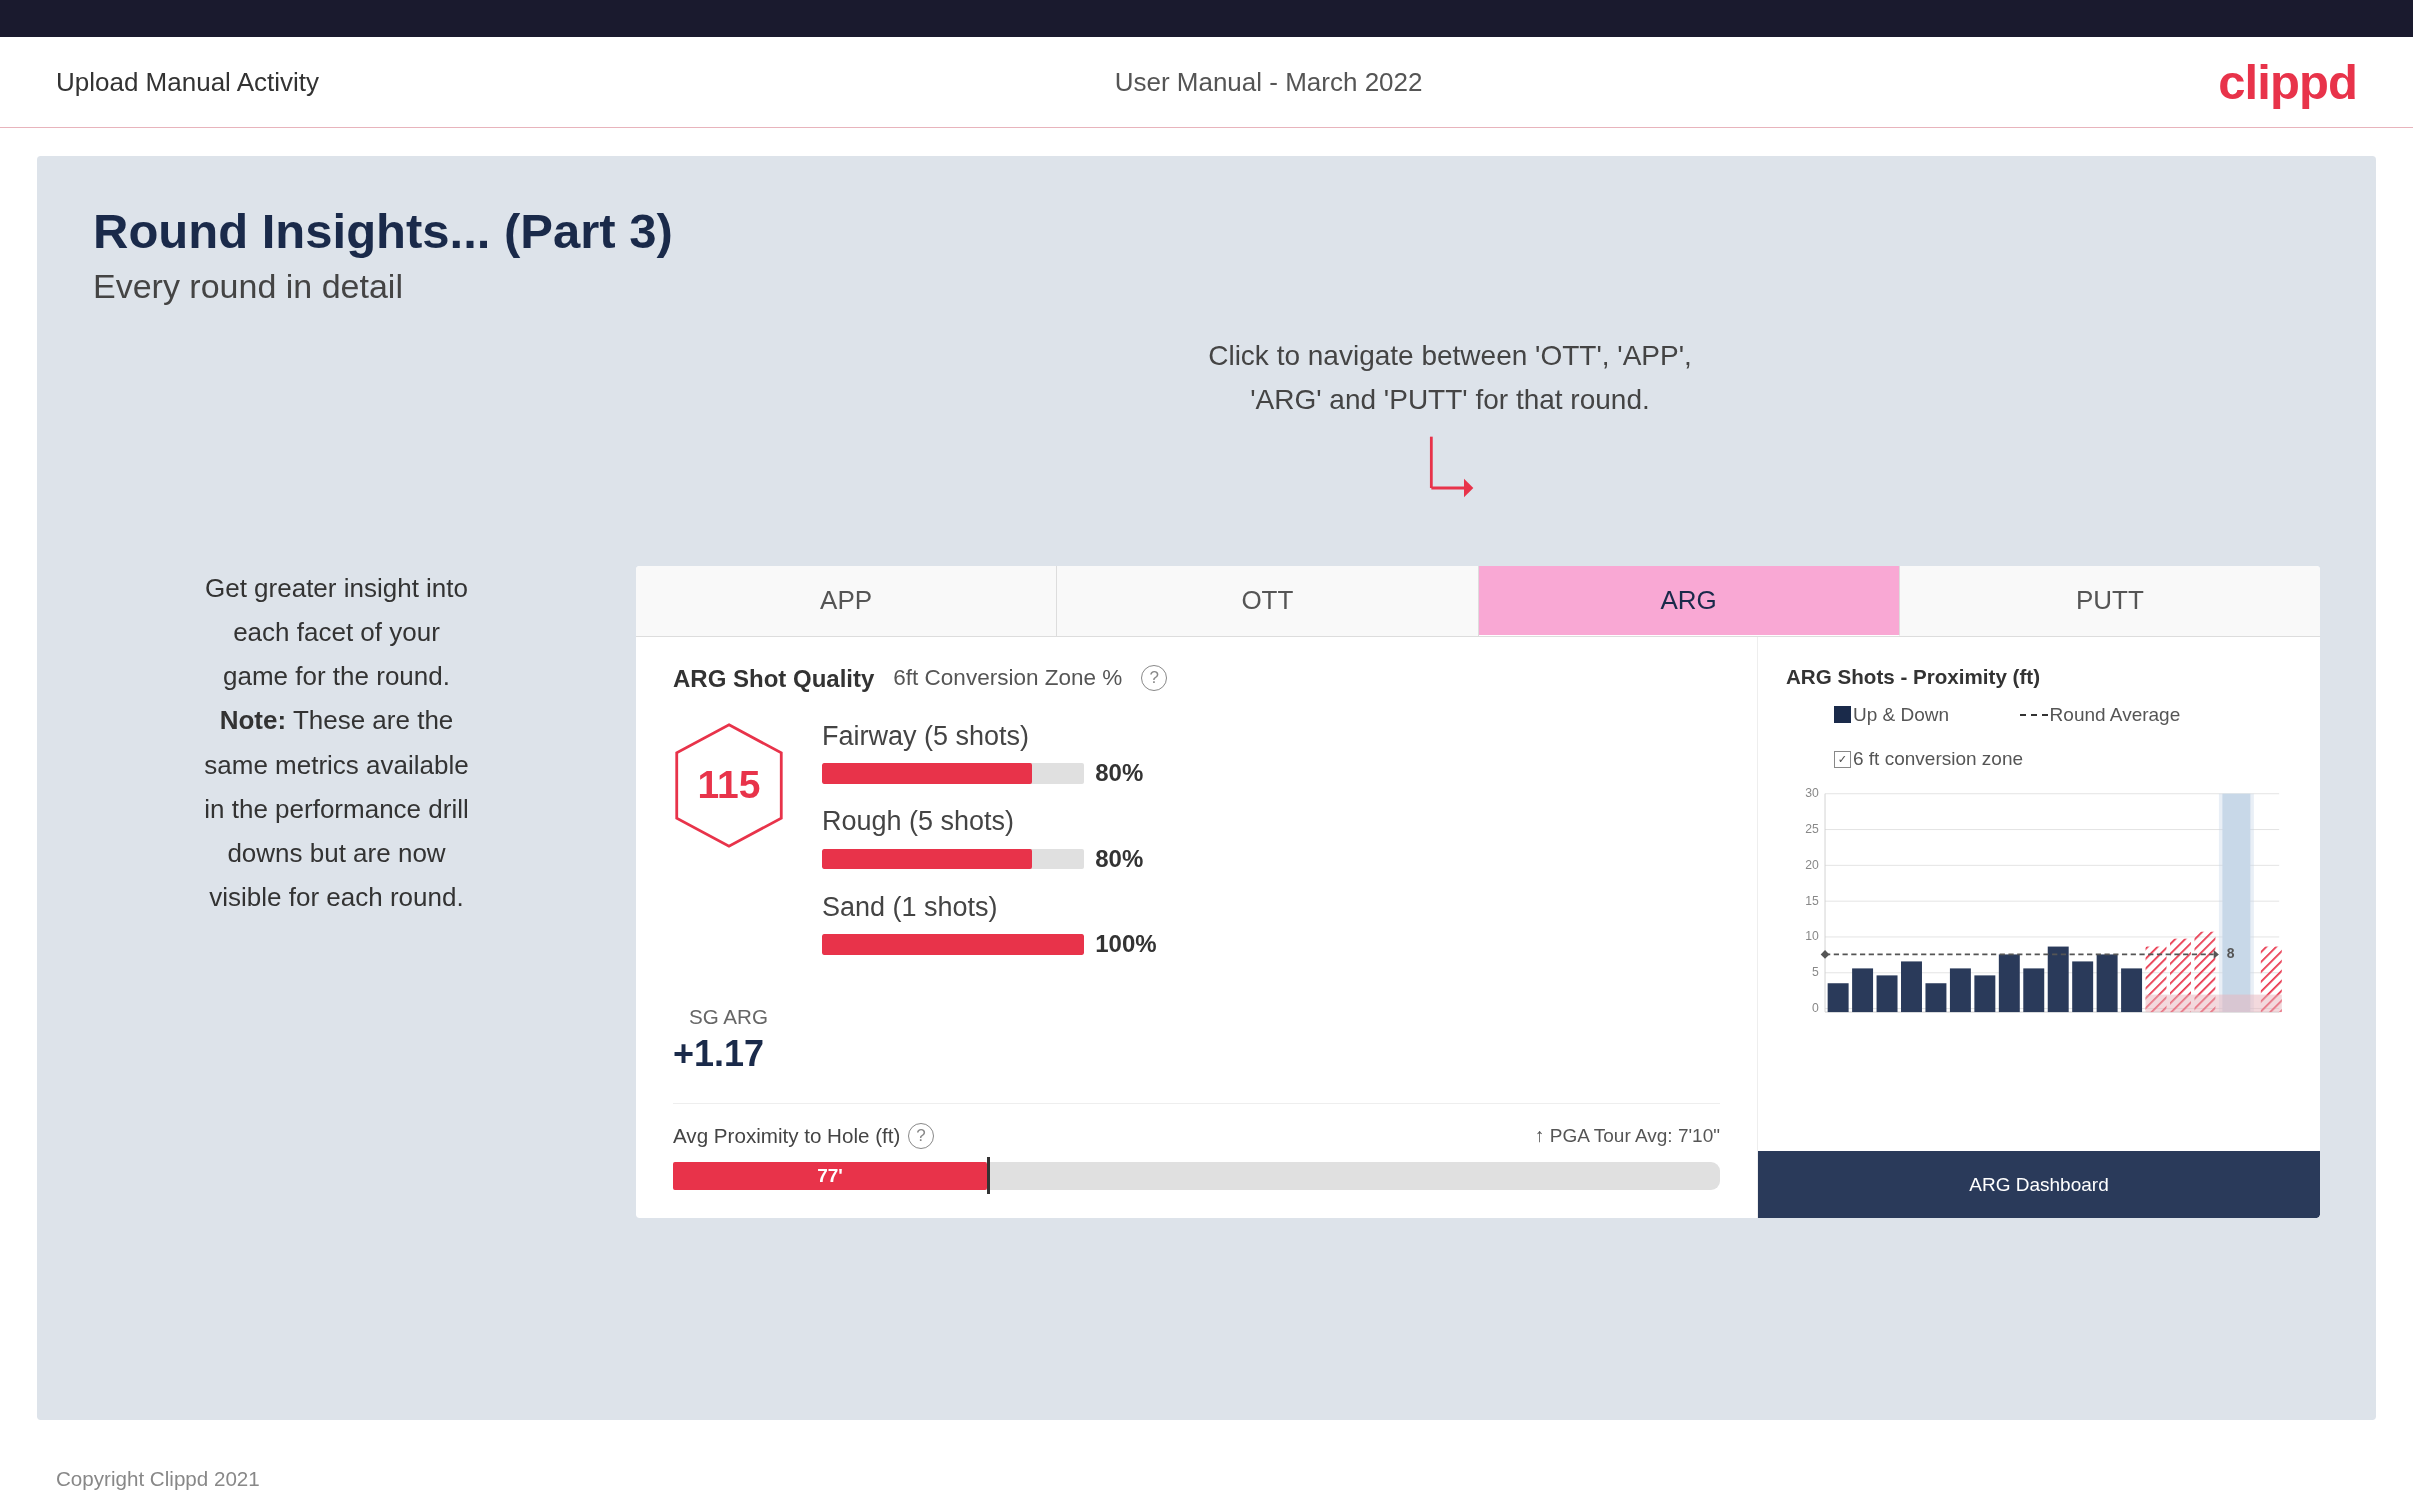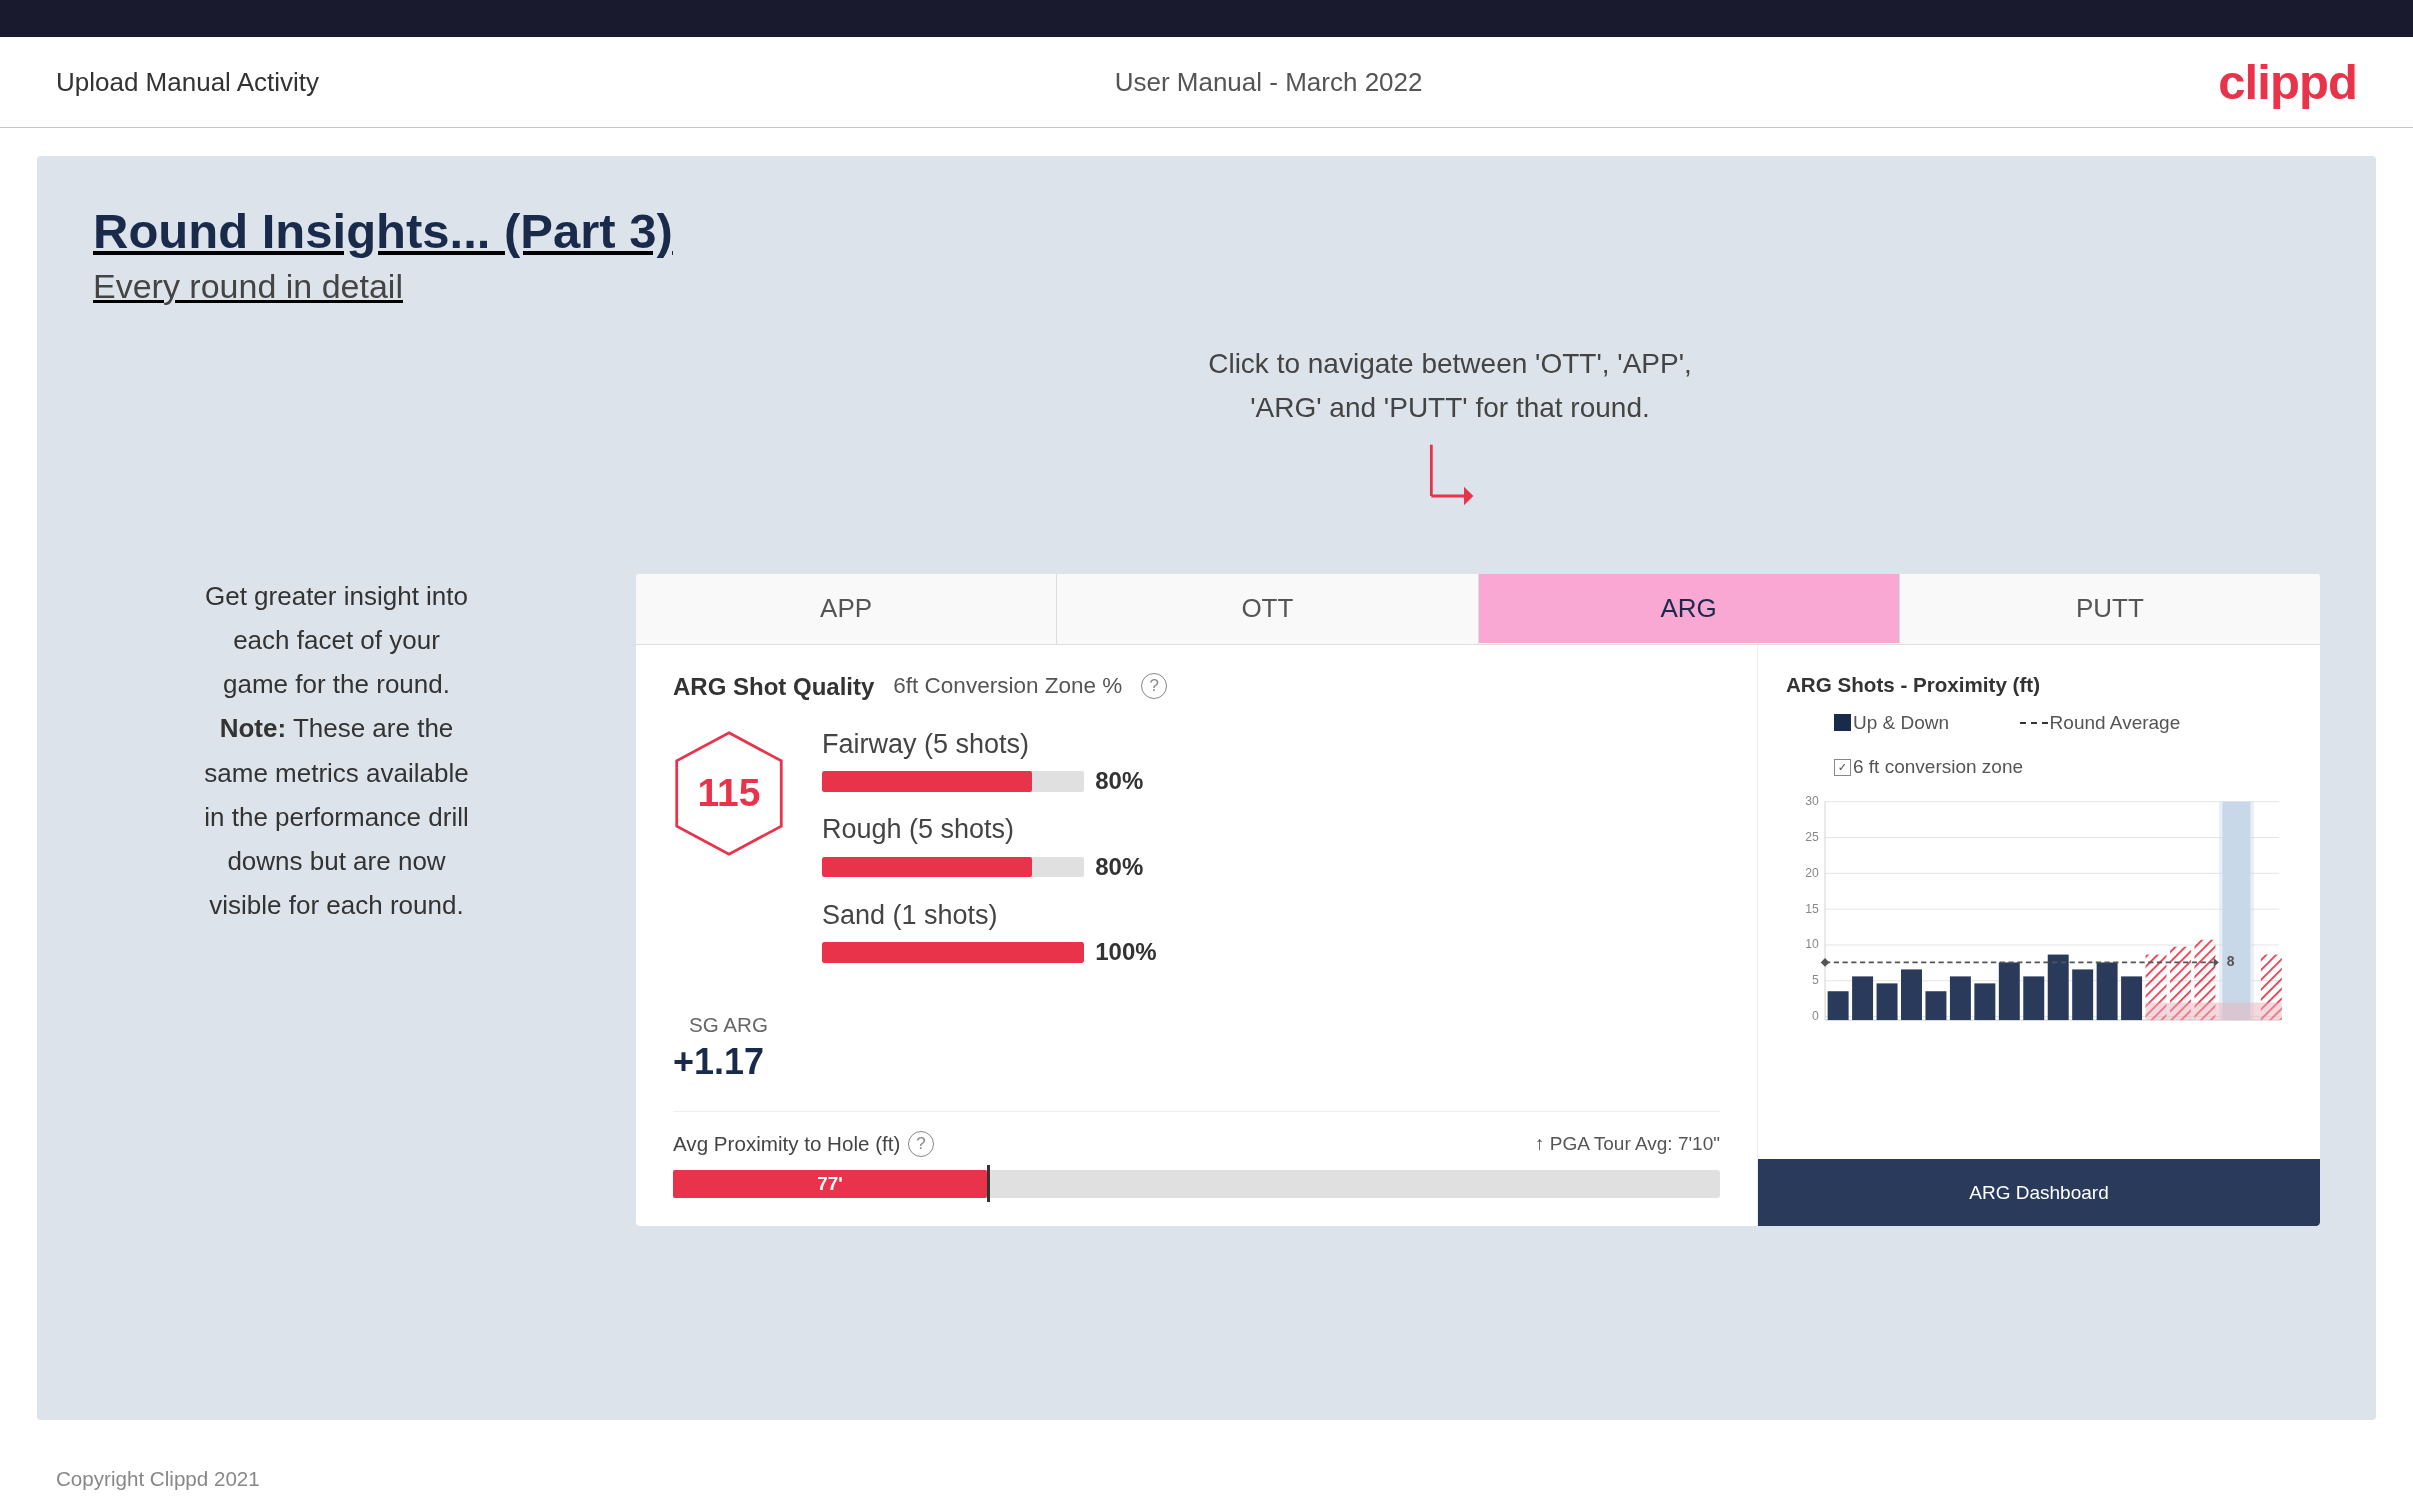--- a/index.html
+++ b/index.html
@@ -46,22 +46,21 @@
     .main-content {
       background: #dde3ea;
       margin: 28px 37px;
       padding: 47px 56px;
       min-height: 1264px;
       border-radius: 3.7px;
     }
 
     
     .title-section {
-      margin-bottom: 36px;
-      text-decoration: underline;
+      margin-bottom: 28px;
     }
     .page-title {
       font-size: 49px;
       font-weight: 700;
       color: #1a2a4a;
       margin-bottom: 7.5px;
     }
     .page-subtitle {
       font-size: 34px;
       color: #444;
@@ -261,21 +260,21 @@
       gap: 7.5px;
     }
     .pga-avg {
       font-size: 19px;
       color: #555;
     }
     .proximity-bar-track {
       width: 100%;
       height: 28px;
       background: #e0e0e0;
-      border-radius: 3px;
+      border-radius: 9px;
       position: relative;
       overflow: visible;
     }
     .proximity-bar-fill {
       height: 100%;
       background: #e8334a;
       border-radius: 1.9px;
       width: 30%;
       display: flex;
       align-items: center;

